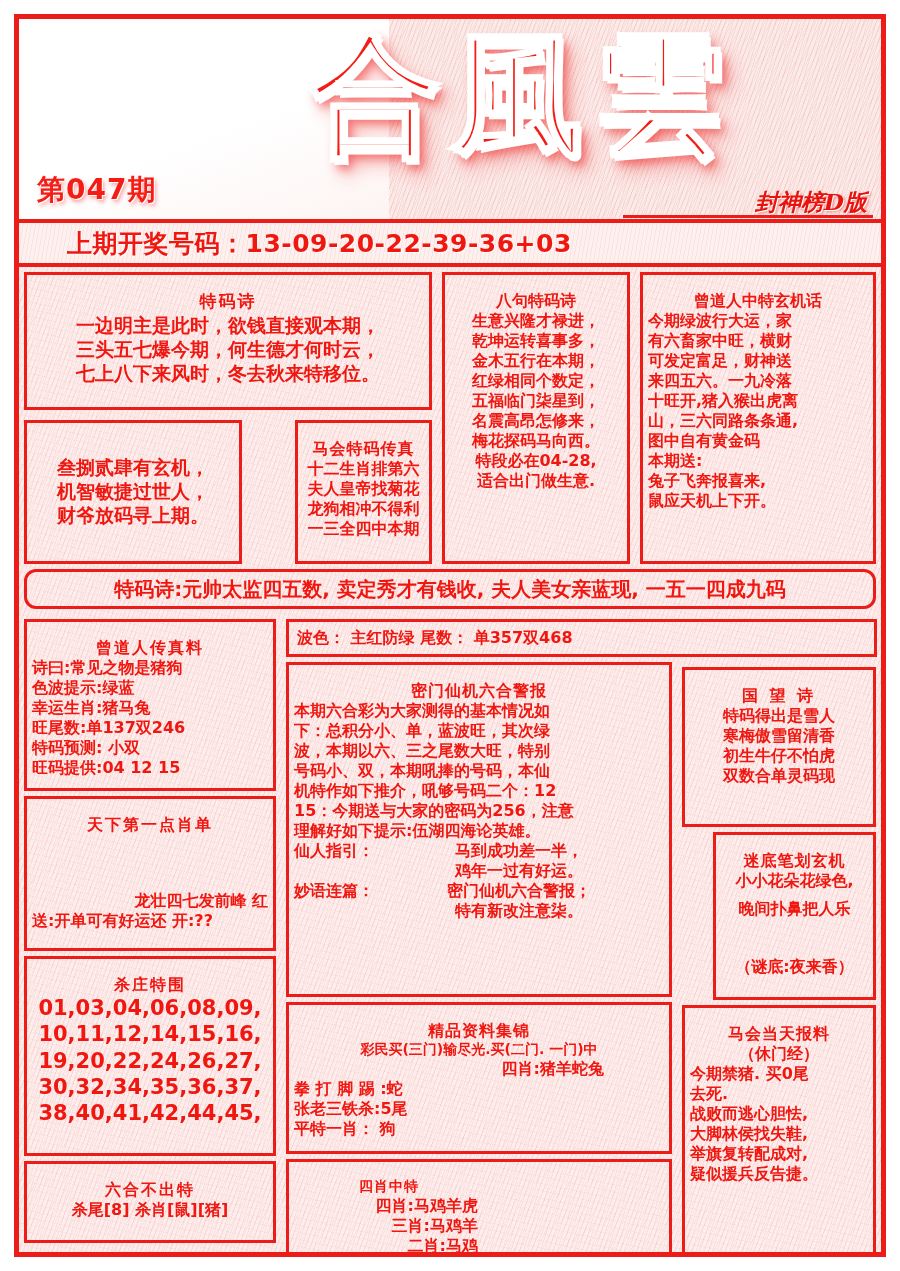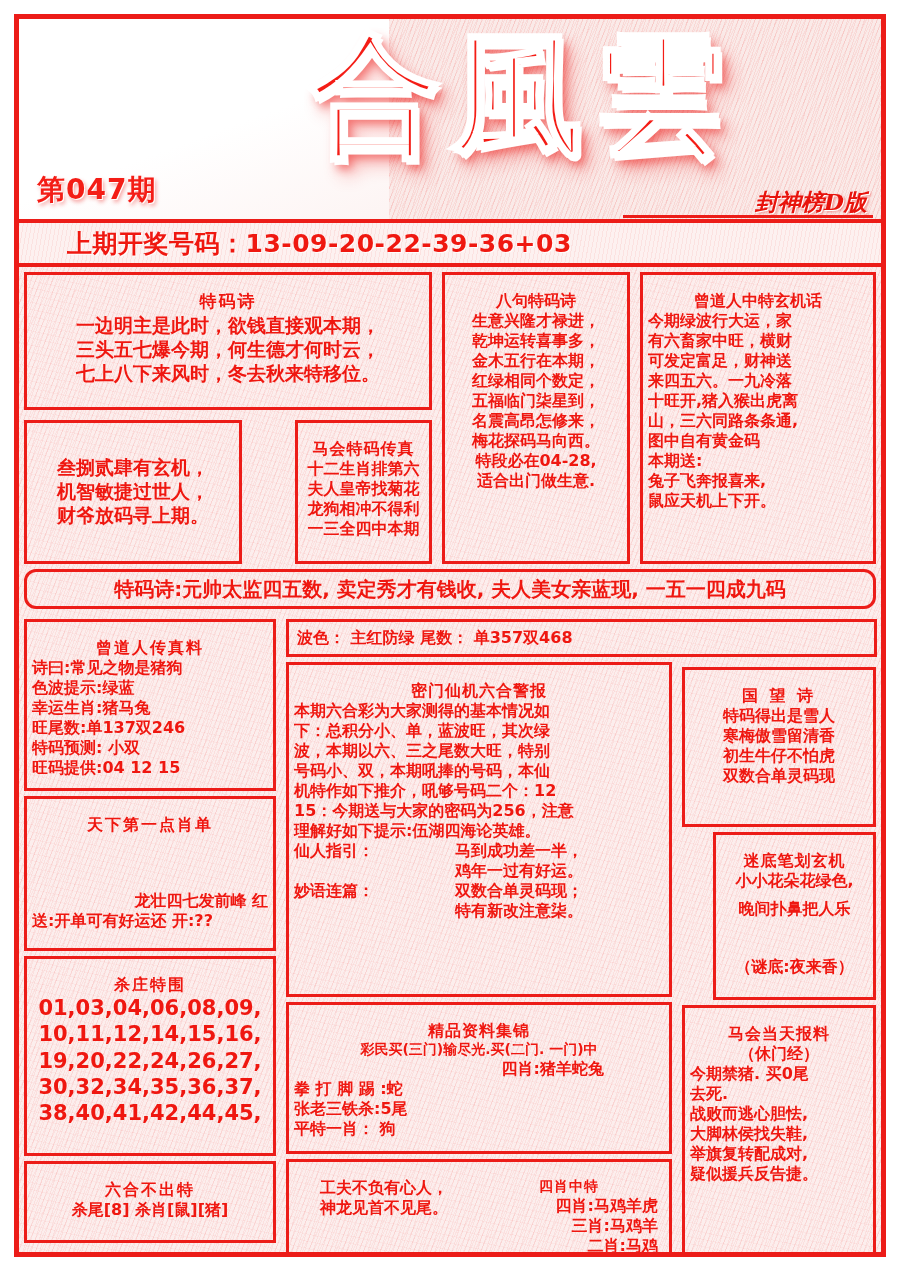--- a/index.html
+++ b/index.html
@@ -286,43 +286,37 @@
           <div style="display:flex;align-items:flex-start;">
             <span class="l sm" style="flex:0 0 auto">仙人指引：</span>
             <span style="flex:1">
               <span class="l sm" style="display:block">马到成功差一半，</span>
               <span class="l sm" style="display:block">鸡年一过有好运。</span>
             </span>
           </div>
           <div style="display:flex;align-items:flex-start;">
             <span class="l sm" style="flex:0 0 auto">妙语连篇：</span>
             <span style="flex:1">
-              <span class="l sm" style="display:block">双数合单灵码现；</span>
+              <span class="l sm" style="display:block">密门仙机六合警报；</span>
               <span class="l sm" style="display:block">特有新改注意柒。</span>
             </span>
           </div>
         </div>
 
         <div class="box h-jpzl">
           <div class="l sm" style="letter-spacing:1px">精品资料集锦</div>
           <div class="l xs">彩民买(三门)输尽光.买(二门. 一门)中</div>
           <div class="l sm right" style="padding-right:60px">四肖:猪羊蛇兔</div>
           <div class="l sm left">拳 打 脚 踢 :蛇</div>
           <div class="l sm left">张老三铁杀:5尾</div>
           <div class="l sm left">平特一肖： 狗</div>
         </div>
 
         <div class="box h-gfbf">
           <div class="two-col">
-            <div class="left-half">
-              <div>
-                <div class="l sm">工夫不负有心人，</div>
-                <div class="l sm">神龙见首不见尾。</div>
-              </div>
-            </div>
             <div class="right-half">
               <div class="l xs" style="letter-spacing:1px">四肖中特</div>
               <div class="sx-line">四肖:马鸡羊虎</div>
               <div class="sx-line">三肖:马鸡羊</div>
               <div class="sx-line">二肖:马鸡</div>
               <div class="sx-line">一肖:马</div>
             </div>
           </div>
         </div>
       </div>

